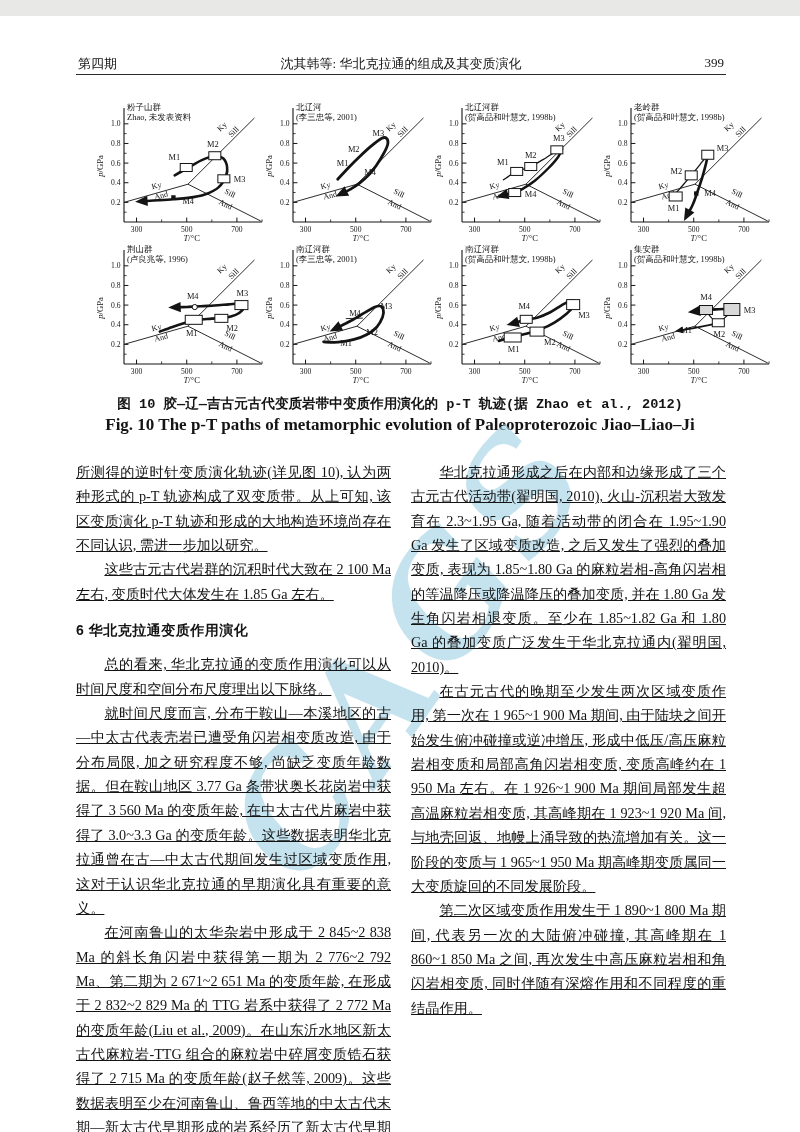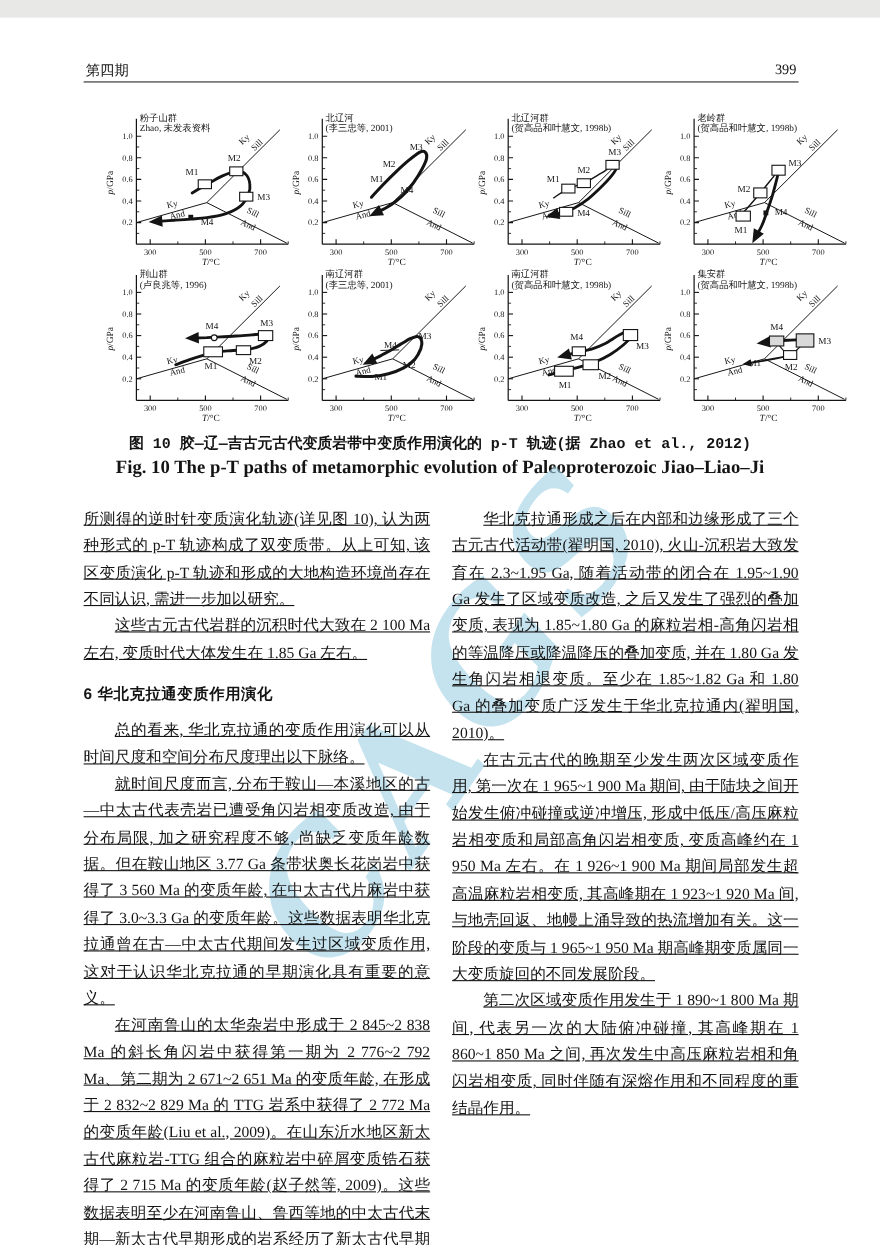--- a/index.html
+++ b/index.html
@@ -54,20 +54,21 @@
     margin:12px 0 10px 0; letter-spacing:0.5px;
   }
 </style>
 </head>
 <body>
 
 <div class="page">
 
   <div class="page-header">
     <span class="ph-issue">第四期</span>
+    <span class="ph-title">沈其韩等: 华北克拉通的组成及其变质演化</span>
     <span class="ph-page">399</span>
   </div>
 
   <div class="figure-area">
     <div class="charts-grid" id="charts-grid">
         <div class="pt-chart">
           <svg width="169" height="142" viewBox="0 0 169 142">
             <line x1="30" y1="8" x2="30" y2="122" stroke="#141414" stroke-width="1.1"></line>
             <line x1="30" y1="122" x2="168" y2="122" stroke="#141414" stroke-width="1.1"></line>
             <line x1="42.54545454545455" y1="122" x2="42.54545454545455" y2="117.6" stroke="#141414" stroke-width="1"></line>

